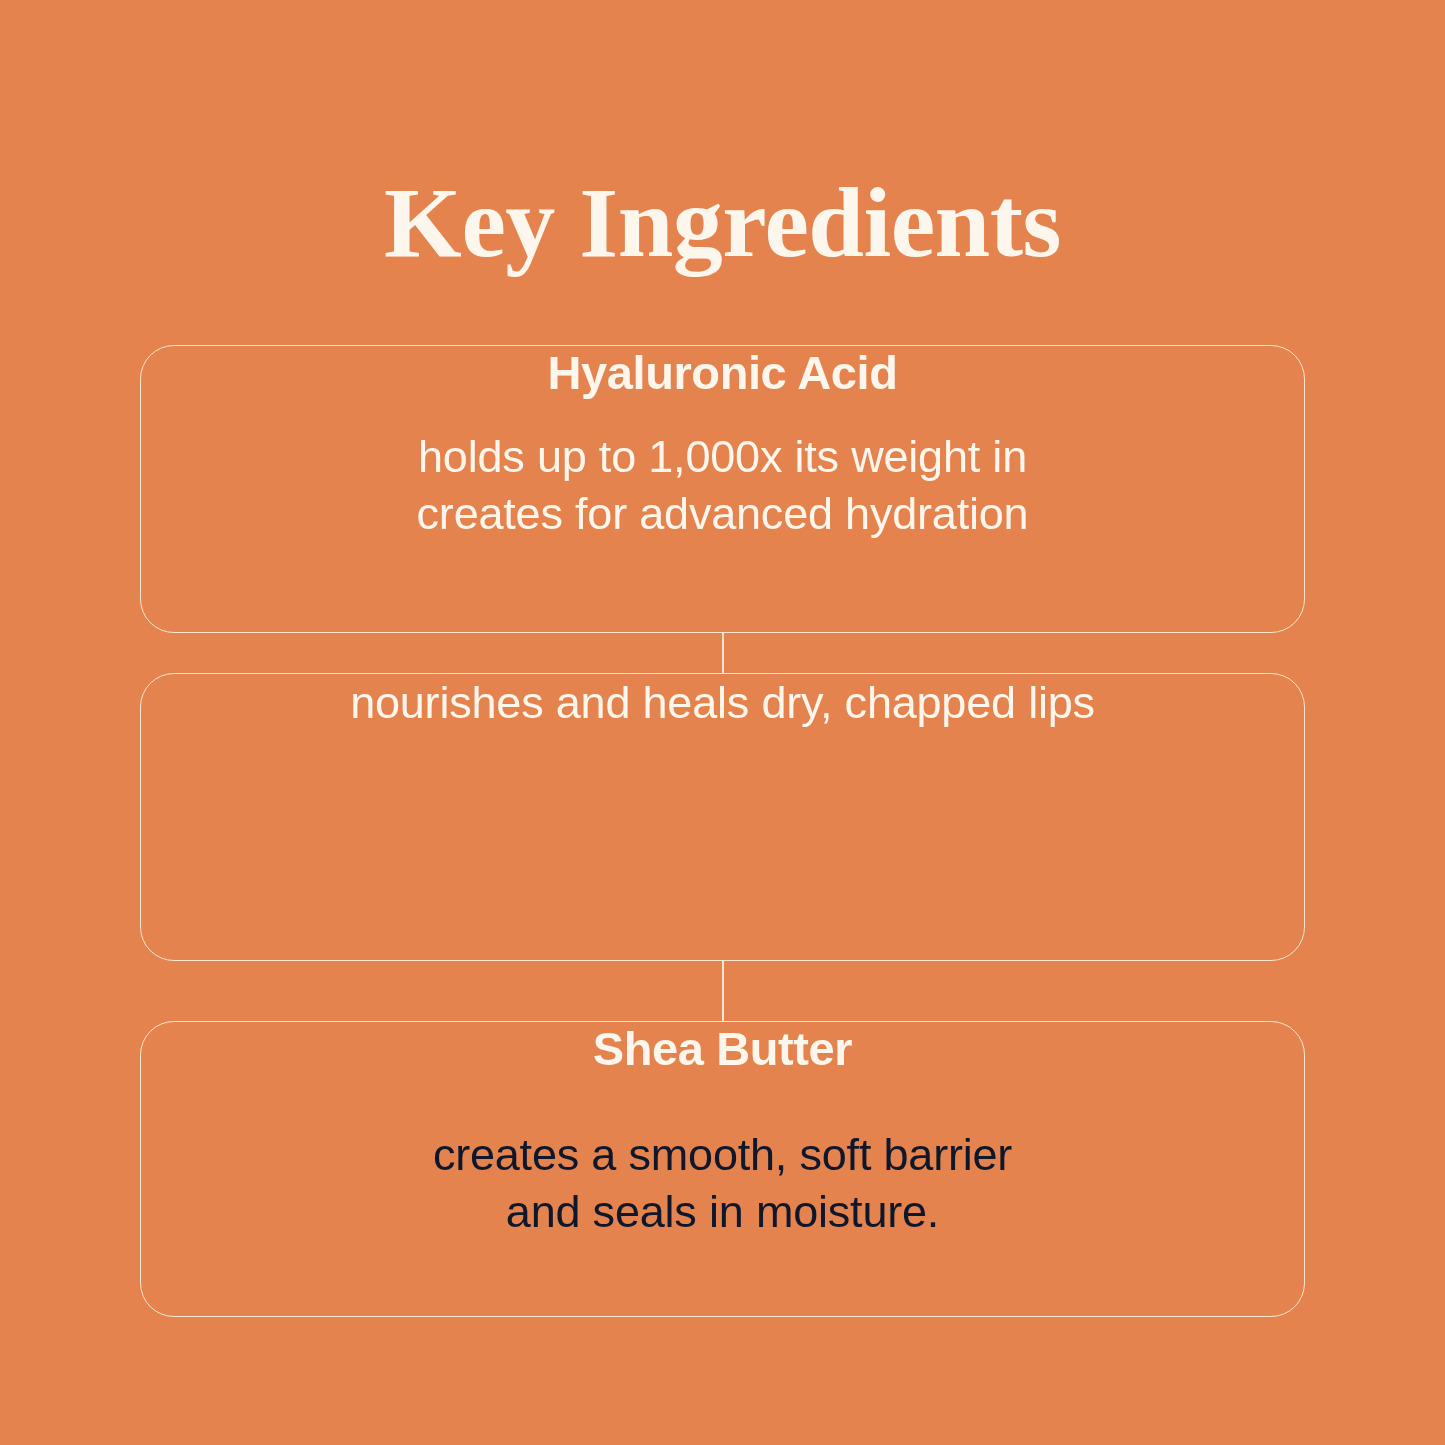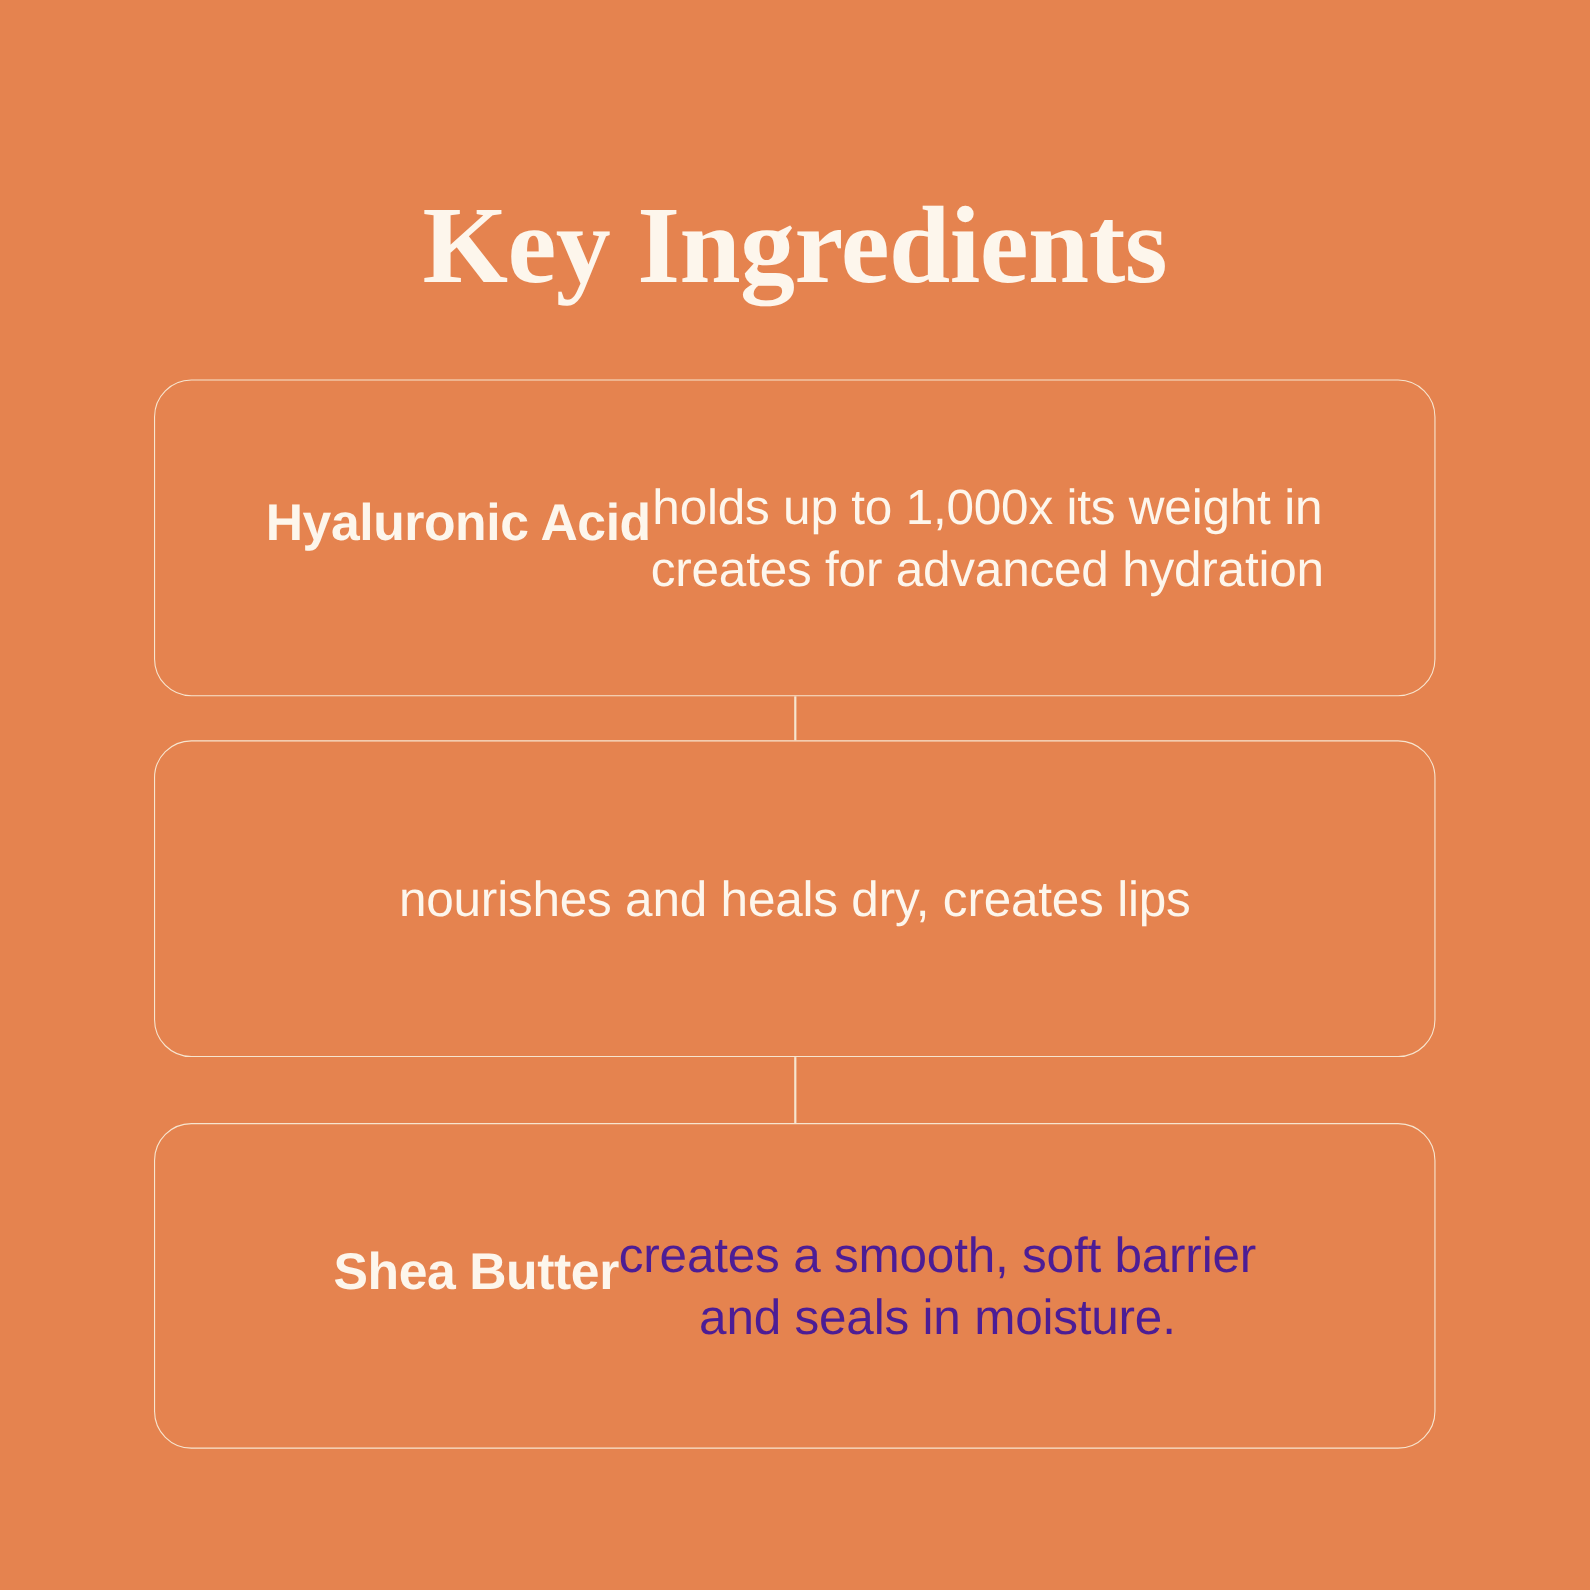--- a/index.html
+++ b/index.html
@@ -48,23 +48,23 @@
   }
 
   .card {
     position: relative;
     box-sizing: border-box;
     width: 1165px;
     border: 1.5px solid #f7e5cf;
     border-radius: 34px;
     background: transparent;
     display: flex;
-    flex-direction: row;
+    flex-direction: column;
     align-items: center;
-    justify-content: center;
+    justify-content: flex-start;
     text-align: center;
     padding: 0 70px;
   }
 
   .card-1 { height: 288px; }
   .card-2 { height: 288px; }
   .card-3 { height: 296px; }
 
   
   .connector {
@@ -122,25 +122,25 @@
 
     <div class="card card-1" style="border-color: rgb(247, 229, 207);">
       <div class="card-title" style="color: rgb(253, 246, 236);">Hyaluronic Acid</div>
       <div class="card-desc" style="color: rgb(253, 246, 236);">holds up to 1,000x its weight in
 creates for advanced hydration</div>
     </div>
 
     <div class="connector connector-1"></div>
 
     <div class="card card-2" style="border-color: rgb(247, 229, 207);">
-      <div class="card-desc" style="color: rgb(253, 246, 236);">nourishes and heals dry, creates lips</div>
+      <div class="card-desc" style="color: rgb(253, 246, 236);">nourishes and heals dry, chapped lips</div>
     </div>
 
     <div class="connector connector-2"></div>
 
     <div class="card card-3" style="border-color: rgb(247, 229, 207);">
       <div class="card-title" style="color: rgb(253, 246, 236);">Shea Butter</div>
-      <div class="card-desc" style="color: #4c1d95;">creates a smooth, soft barrier
+      <div class="card-desc" style="color: #0f172a; margin-top: 24px;">creates a smooth, soft barrier
 and seals in moisture.</div>
     </div>
 
   </div>
 </div>
 
 </body></html>

